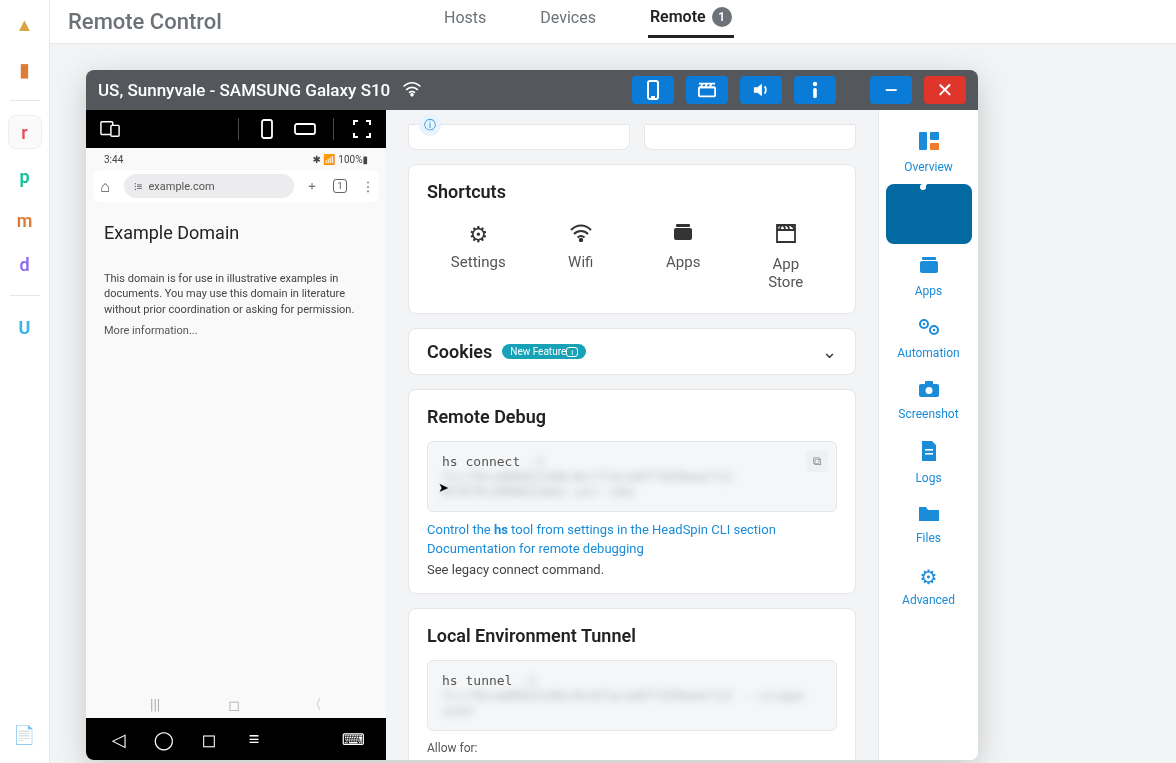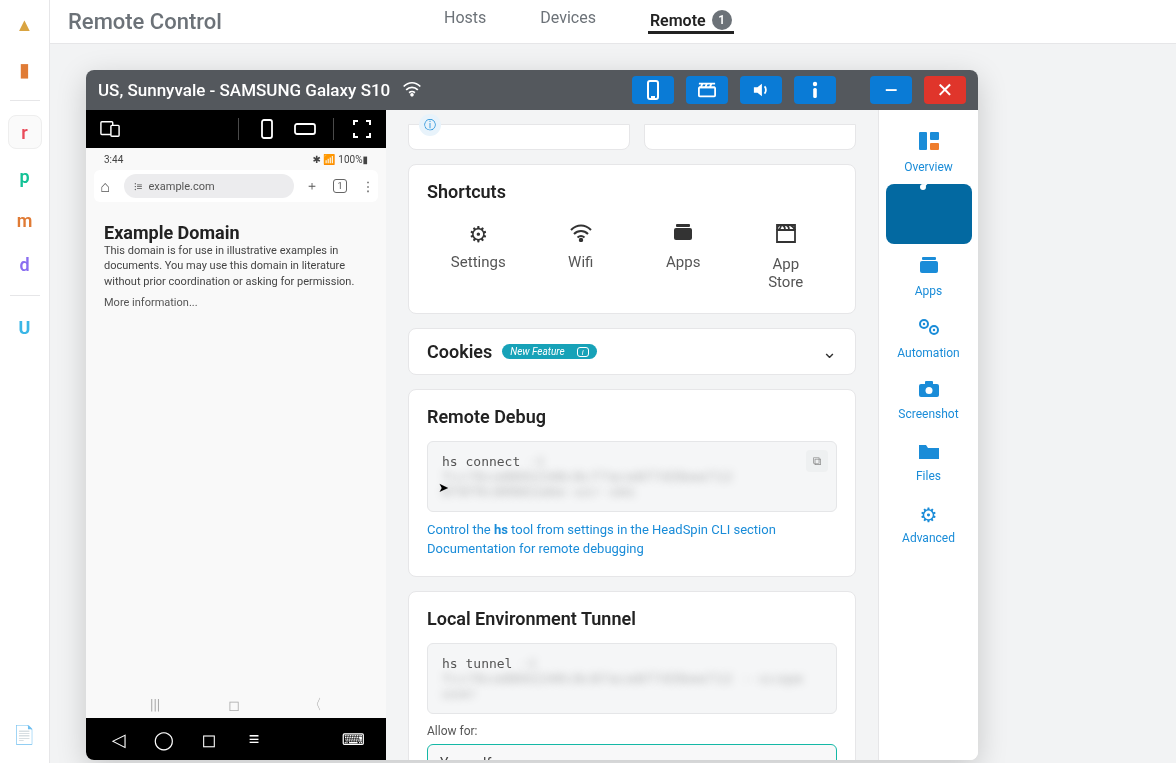--- a/index.html
+++ b/index.html
@@ -8,21 +8,21 @@
   
   .left-rail { position:absolute; left:0; top:0; width:50px; height:763px; background:#fff; border-right:1px solid #e6e6e8; display:flex; flex-direction:column; align-items:center; padding-top:8px; gap:10px; }
   .left-rail .rail-icon { width:34px; height:34px; border-radius:8px; display:flex; align-items:center; justify-content:center; font-size:18px; font-weight:600; cursor:pointer; }
   .left-rail .sep { width:30px; height:1px; background:#e6e6e8; margin:4px 0; }
 
   
   .header { position:absolute; left:50px; top:0; right:0; height:44px; background:#fff; border-bottom:1px solid #e6e6e8; display:flex; align-items:center; }
   .header-title { font-size:22px; font-weight:500; color:#6c7278; margin-left:18px; }
   .tabs { position:absolute; left:392px; top:0; height:44px; display:flex; align-items:center; gap:50px; }
   .tab { font-size:16px; color:#6c7278; cursor:pointer; display:flex; align-items:center; gap:6px; padding:0 2px 10px 2px; }
-  .tab.active { color:#222; font-weight:600; border-bottom:3px solid #222; padding-bottom:1px; }
+  .tab.active { color:#222; font-weight:600; border-bottom:3px solid #222; padding-bottom:8px; }
   .tab .badge { background:#6c7278; color:#fff; border-radius:50%; width:20px; height:20px; font-size:12px; display:inline-flex; align-items:center; justify-content:center; }
 
   
   .remote-window { position:absolute; left:86px; top:70px; width:892px; height:690px; background:#fff; border-radius:8px; box-shadow:0 8px 30px rgba(0,0,0,0.18); overflow:hidden; display:flex; flex-direction:column; }
   .win-titlebar { height:40px; background:#54585d; display:flex; align-items:center; padding:0 12px; gap:12px; }
   .win-title { color:#fff; font-size:17px; font-weight:500; flex:0 0 auto; }
   .wifi-ico { color:#fff; font-size:18px; }
   .win-spacer { flex:1; }
   .win-btn { width:42px; height:28px; border-radius:4px; display:flex; align-items:center; justify-content:center; font-size:16px; cursor:pointer; }
   .win-btn.blue { background:#0a7bd6; color:#fff; }
@@ -39,42 +39,42 @@
   .phone-toolbar .vsep { width:1px; height:22px; background:#4a4a4a; margin:0 4px; }
   .phone-toolbar .grow { flex:1; }
 
   .phone-screen { flex:1; background:#f9f9f9; margin:0; position:relative; display:flex; flex-direction:column; }
   .statusbar { height:20px; display:flex; align-items:center; justify-content:space-between; padding:2px 18px 0 18px; font-size:10px; color:#444; }
   .browser-bar { height:32px; margin:2px 8px 4px 8px; display:flex; align-items:center; gap:8px; background:#fff; border-radius:6px; }
   .browser-bar .home { width:22px; text-align:center; color:#555; }
   .url-pill { flex:1; background:#ececee; border-radius:14px; height:24px; display:flex; align-items:center; padding:0 10px; font-size:11px; color:#555; gap:6px; }
   .browser-bar .plus, .browser-bar .tabs-sq, .browser-bar .dots { width:20px; text-align:center; color:#555; font-size:13px; }
   .page { padding:16px 18px; }
-  .page h2 { font-size:18px; font-weight:700; margin-bottom:0; }
+  .page h2 { font-size:18px; font-weight:400; margin-bottom:28px; }
   .page p { font-size:11px; color:#444; line-height:1.4; margin-bottom:2px; }
   .page a { font-size:11px; color:#555; }
 
   .phone-nav { height:42px; background:#000; display:flex; align-items:center; justify-content:space-around; padding:0 10px; }
   .phone-nav .navbtn { color:#fff; font-size:18px; width:30px; text-align:center; cursor:pointer; }
   .phone-nav .kbd { color:#fff; font-size:16px; }
 
   
   .center { flex:1; background:#f3f4f5; overflow-y:auto; padding:0 22px 20px 22px; }
   .card { background:#fff; border:1px solid #e6e6e8; border-radius:8px; margin-top:14px; padding:16px 18px; }
   .twin-cards { display:flex; gap:14px; margin-top:14px; }
   .twin-cards .mini { flex:1; height:26px; background:#fff; border:1px solid #e6e6e8; border-radius:0 0 8px 8px; }
   .section-title { font-size:18px; font-weight:600; color:#222; margin-bottom:14px; }
   .shortcut-row { display:flex; justify-content:space-around; padding:6px 0; }
   .shortcut { display:flex; flex-direction:column; align-items:center; gap:6px; color:#444; cursor:pointer; width:100px; }
   .shortcut .ico { font-size:22px; color:#333; }
   .shortcut .lab { font-size:15px; color:#555; text-align:center; line-height:1.2; }
 
   .cookies-card { display:flex; align-items:center; justify-content:space-between; padding:12px 18px; }
   .cookies-card .left { display:flex; align-items:center; gap:10px; }
-  .feature-badge { background:#17a2b8; color:#fff; font-size:10px; padding:2px 8px; border-radius:10px; display:inline-flex; align-items:center; gap:12px;font-style:italic; }
+  .feature-badge { background:#17a2b8; color:#fff; font-size:10px; padding:2px 8px; border-radius:10px; display:inline-flex; align-items:center; gap:0; }
   .chev { font-size:18px; color:#333; cursor:pointer; }
 
   .cmd-box { background:#f5f6f7; border:1px solid #e5e6e8; border-radius:6px; padding:12px 14px; font-family:ui-monospace,Menlo,Consolas,monospace; font-size:13px; color:#555; margin-bottom:10px; position:relative; }
   .cmd-blur { color:transparent; text-shadow:0 0 8px rgba(0,0,0,0.35); letter-spacing:1px; }
   .copy-btn { position:absolute; right:8px; top:8px; width:22px; height:22px; border-radius:4px; background:#eef0f1; display:flex; align-items:center; justify-content:center; font-size:12px; cursor:pointer; color:#888; }
   .links a { color:#1a8cd8; font-size:13px; display:block; margin:4px 0; cursor:pointer; }
   .links .plain { color:#444; font-size:13px; margin-top:6px; }
 
   .allow-label { font-size:12px; color:#555; margin:10px 0 6px 0; }
   .select { background:#f8f8f9; border:1px solid #14b8a6; border-radius:6px; padding:10px 12px; font-size:14px; color:#444; display:flex; align-items:center; justify-content:space-between; cursor:pointer; }
@@ -287,20 +287,21 @@
       <div class="card">
         <div class="section-title">Remote Debug</div>
         <div class="cmd-box">
           <span>hs connect</span>
           <span class="cmd-blur"> -t fcc7bce8892248c8cf7ace8f7d3bee712 8f8f0c80862abe-usr-sms</span>
           <div class="copy-btn">⧉</div>
         </div>
         <div class="links">
           <a><span>Control the </span><b>hs</b><span> tool from settings in the HeadSpin CLI section</span></a>
           <a>Documentation for remote debugging</a>
+          <div class="plain">See legacy connect command.</div>
         </div>
       </div>
 
       <div class="card">
         <div class="section-title">Local Environment Tunnel</div>
         <div class="cmd-box">
           <span>hs tunnel</span>
           <span class="cmd-blur"> -t fcc7bce8892240c8c87ace8f7d3bee712 --scope user</span>
         </div>
         <div class="allow-label">Allow for:</div>
@@ -357,20 +358,30 @@
           <svg width="22" height="18" viewBox="0 0 22 18" fill="#1a8cd8">
               <rect x="1" y="4" width="20" height="13" rx="2"></rect>
               <rect x="7" y="1" width="8" height="4" rx="1"></rect>
               <circle cx="11" cy="10.5" r="3.5" fill="#fff"></circle>
             </svg>
         </span>
         <span class="lab">Screenshot</span>
       </div>
       <div class="side-item">
         <span class="ico">
+          <svg width="18" height="22" viewBox="0 0 18 22" fill="#1a8cd8">
+              <path d="M2 1 L12 1 L16 5 L16 21 L2 21 Z"></path>
+              <rect x="5" y="9" width="8" height="1.6" fill="#fff"></rect>
+              <rect x="5" y="13" width="8" height="1.6" fill="#fff"></rect>
+            </svg>
+        </span>
+        <span class="lab">Logs</span>
+      </div>
+      <div class="side-item">
+        <span class="ico">
           <svg width="22" height="18" viewBox="0 0 22 18" fill="#1a8cd8">
               <path d="M1 3 L8 3 L10 6 L21 6 L21 17 L1 17 Z"></path>
             </svg>
         </span>
         <span class="lab">Files</span>
       </div>
       <div class="side-item">
         <span class="ico" style="color:#1a8cd8">⚙</span>
         <span class="lab">Advanced</span>
       </div>

